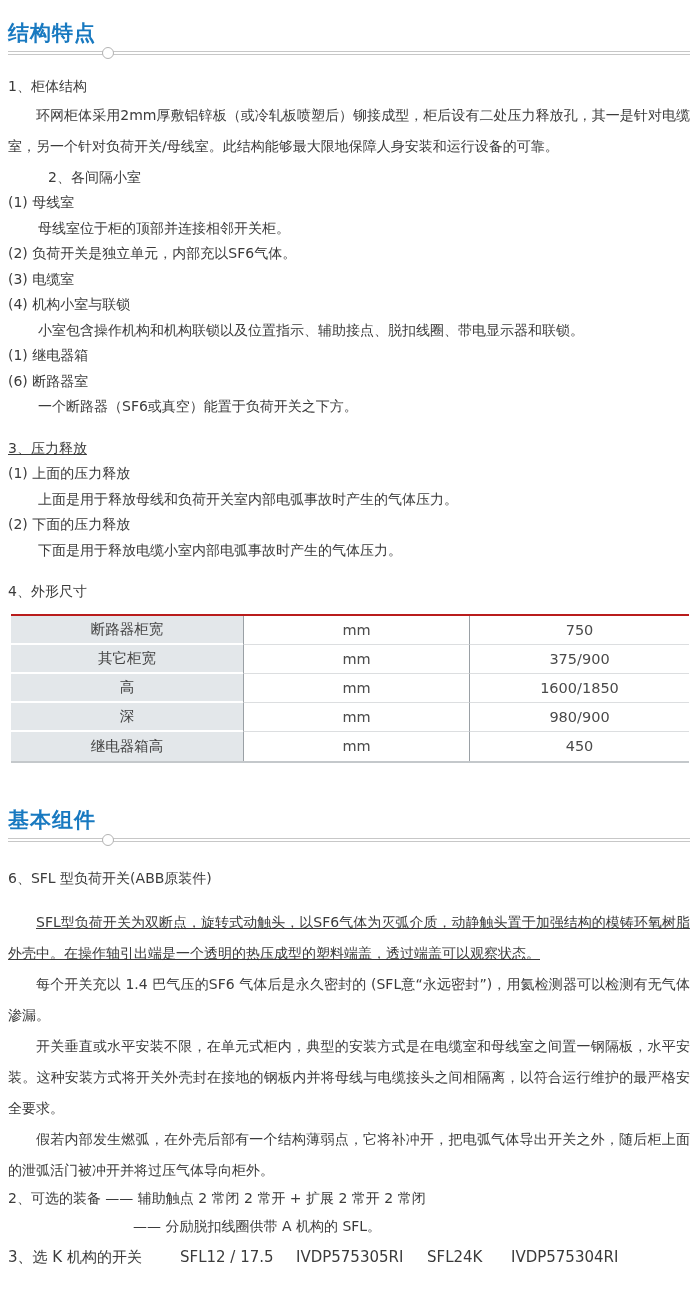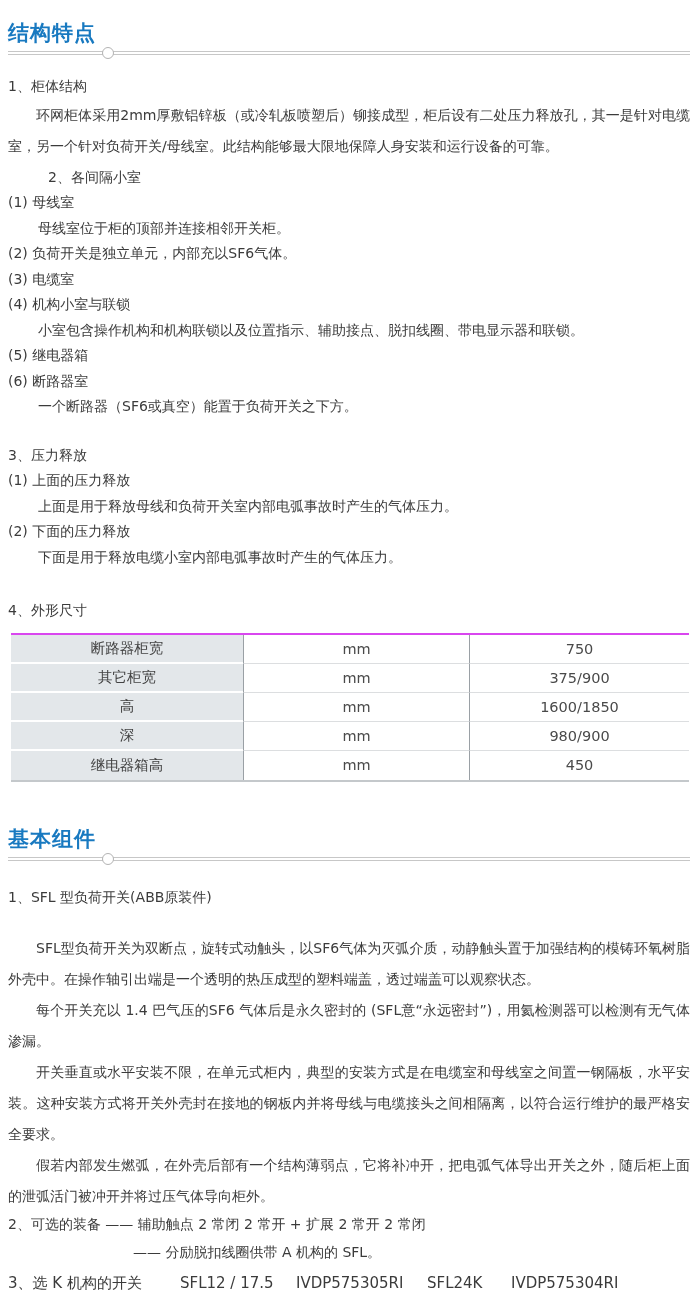--- a/index.html
+++ b/index.html
@@ -33,30 +33,30 @@
     border-radius:50%;
     background:#ffffff;
   }
 
   
   .sec-body { margin-top:19px; font-size:14px; }
   .tline { line-height:25.5px; }
   .tline.para { line-height:31px; text-indent:2em; text-align:justify; }
   .tline.sub  { padding-left:30px; }
   .tline.gap-sm { margin-top:3px;margin-left:40px; }
-  .tline.gap-md { margin-top:23px; }
-  .tline.gap-lg { margin-top:28px; }
+  .tline.gap-md { margin-top:16px;text-decoration:underline; }
+  .tline.gap-lg { margin-top:16px; }
   .tline.dash-sub { padding-left:125px; line-height:29px; }
 
   
   table.dim {
     border-collapse:separate; border-spacing:0;
     width:678px;
     margin:9px 0 0 3px;
-    border-top:2px solid #d946ef;
+    border-top:2px solid #b91c1c;
     border-bottom:2px solid #c4c8cb;
     font-size:14.5px;
     color:#4a4a4a;
   }
   table.dim td { height:29px; text-align:center; vertical-align:middle; }
   td.td-label { background:#e3e7ea; width:232px; border-bottom:2px solid #ffffff; color:#424242; }
   td.td-unit  { width:226px; border-left:1px solid #9aa0a5; border-bottom:1px solid #dcdee0; }
   td.td-value { border-left:1px solid #9aa0a5; border-bottom:1px solid #dcdee0; }
   table.dim tr:last-child td { border-bottom-width:0;margin-left:10px; }
 
@@ -87,21 +87,21 @@
     <div class="sec-body">
         <div class="tline">1、柜体结构</div>
         <div class="tline para">环网柜体采用2mm厚敷铝锌板（或冷轧板喷塑后）铆接成型，柜后设有二处压力释放孔，其一是针对电缆室，另一个针对负荷开关/母线室。此结构能够最大限地保障人身安装和运行设备的可靠。</div>
         <div class="tline gap-sm">2、各间隔小室</div>
         <div class="tline">(1) 母线室</div>
         <div class="tline sub">母线室位于柜的顶部并连接相邻开关柜。</div>
         <div class="tline">(2) 负荷开关是独立单元，内部充以SF6气体。</div>
         <div class="tline">(3) 电缆室</div>
         <div class="tline">(4) 机构小室与联锁</div>
         <div class="tline sub">小室包含操作机构和机构联锁以及位置指示、辅助接点、脱扣线圈、带电显示器和联锁。</div>
-        <div class="tline">(5) 继电器箱</div>
+        <div class="tline">(1) 继电器箱</div>
         <div class="tline">(6) 断路器室</div>
         <div class="tline sub">一个断路器（SF6或真空）能置于负荷开关之下方。</div>
         <div class="tline gap-md">3、压力释放</div>
         <div class="tline">(1) 上面的压力释放</div>
         <div class="tline sub">上面是用于释放母线和负荷开关室内部电弧事故时产生的气体压力。</div>
         <div class="tline">(2) 下面的压力释放</div>
         <div class="tline sub">下面是用于释放电缆小室内部电弧事故时产生的气体压力。</div>
         <div class="tline gap-lg">4、外形尺寸</div>
       </div>
 
@@ -135,21 +135,21 @@
         </tbody>
     </table>
   </section>
 
   <section class="sec2">
     <h2 class="sec-title">基本组件</h2>
     <div class="divider">
       <span class="knob"></span>
     </div>
     <div class="sec-body">
-        <div class="tline">1、SFL 型负荷开关(ABB原装件)</div>
+        <div class="tline">6、SFL 型负荷开关(ABB原装件)</div>
         <div class="tline para gap-md">SFL型负荷开关为双断点，旋转式动触头，以SF6气体为灭弧介质，动静触头置于加强结构的模铸环氧树脂外壳中。在操作轴引出端是一个透明的热压成型的塑料端盖，透过端盖可以观察状态。</div>
         <div class="tline para">每个开关充以 1.4 巴气压的SF6 气体后是永久密封的 (SFL意“永远密封”)，用氦检测器可以检测有无气体渗漏。</div>
         <div class="tline para">开关垂直或水平安装不限，在单元式柜内，典型的安装方式是在电缆室和母线室之间置一钢隔板，水平安装。这种安装方式将开关外壳封在接地的钢板内并将母线与电缆接头之间相隔离，以符合运行维护的最严格安全要求。</div>
         <div class="tline para">假若内部发生燃弧，在外壳后部有一个结构薄弱点，它将补冲开，把电弧气体导出开关之外，随后柜上面的泄弧活门被冲开并将过压气体导向柜外。</div>
         <div class="tline">2、可选的装备 —— 辅助触点 2 常闭 2 常开 + 扩展 2 常开 2 常闭</div>
         <div class="tline dash-sub">—— 分励脱扣线圈供带 A 机构的 SFL。</div>
       </div>
     <div class="opt-rows">
         <div class="opt-row">
           <span class="opt-cell c0">3、选 K 机构的开关</span>

